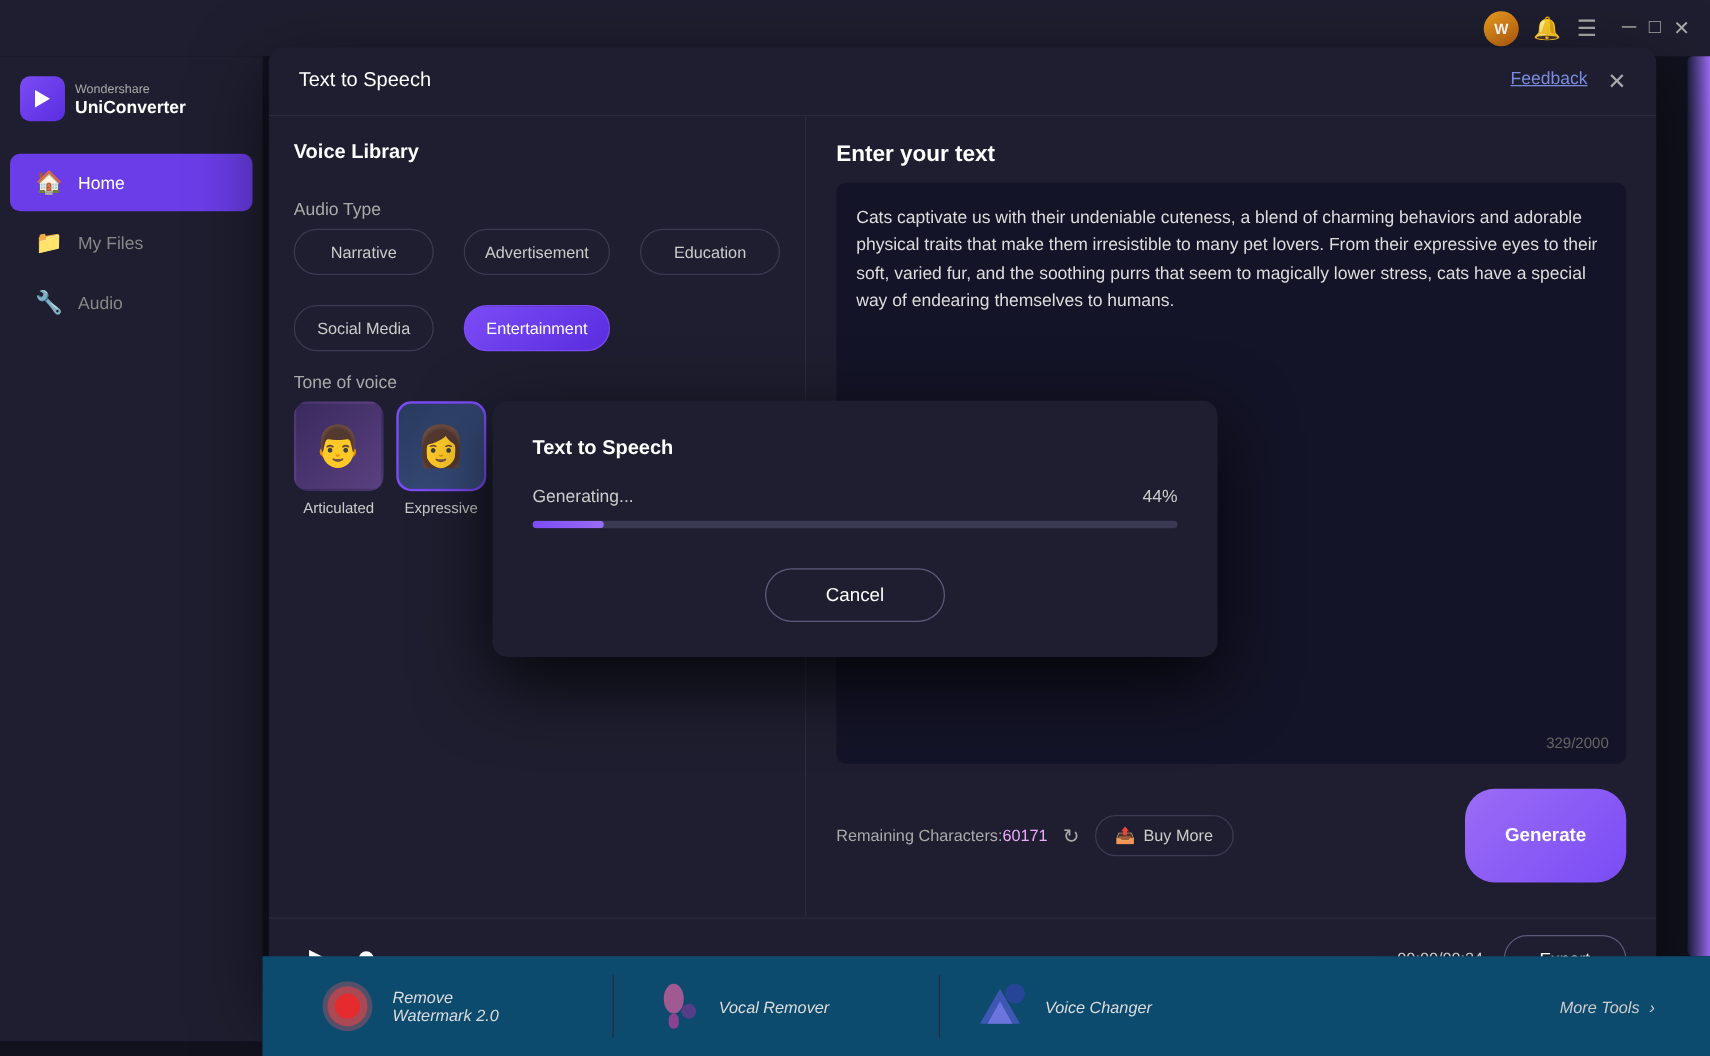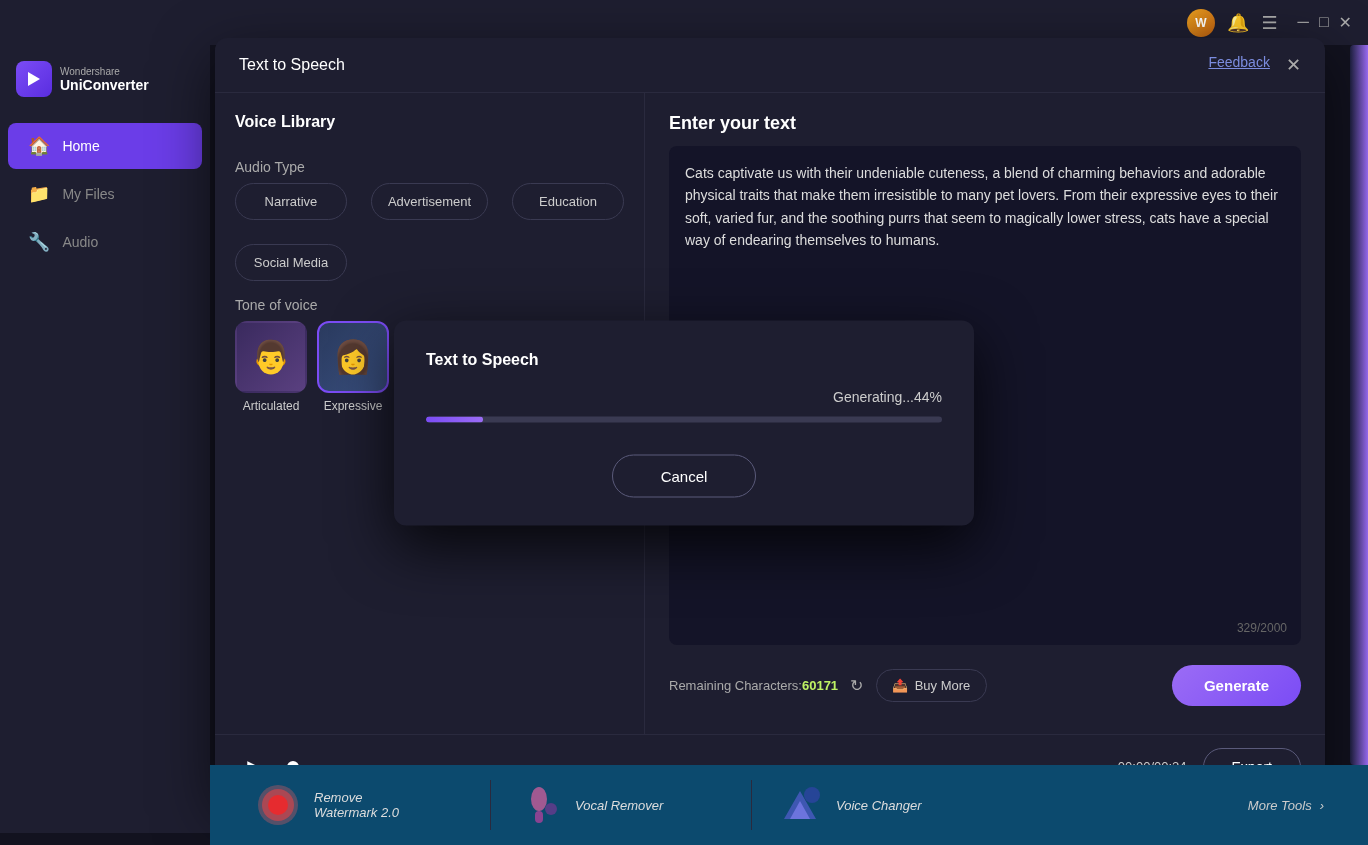--- a/index.html
+++ b/index.html
@@ -341,22 +341,22 @@
       gap: 12px;
       padding: 8px 0;
     }
 
     .remaining-chars {
       font-size: 13px;
       color: #aaa;
     }
 
     .remaining-count {
-      font-weight: 700;
-      color: #bef264;
+      font-weight: 400;
+      color: #f0abfc;
     }
 
     .refresh-icon {
       color: #aaa; cursor: pointer; font-size: 16px;
     }
 
     .buy-more-btn {
       display: flex;
       align-items: center;
       gap: 6px;
@@ -364,21 +364,21 @@
       border: 1px solid #3a3a52;
       border-radius: 20px;
       background: transparent;
       color: #ccc;
       font-size: 13px;
       cursor: pointer;
     }
 
     .generate-btn {
       margin-left: auto;
-      padding: 12px 32px;
+      padding: 29px 32px;
       background: linear-gradient(135deg, #9b6cf5, #7b4cf5);
       border: none;
       border-radius: 24px;
       color: #fff;
       font-size: 15px;
       font-weight: 600;
       cursor: pointer;
     }
 
     
@@ -452,21 +452,21 @@
     .progress-dialog-title {
       font-size: 16px;
       color: #fff;
       font-weight: 600;
       margin-bottom: 20px;
     }
 
     .progress-row {
       display: flex;
       align-items: center;
-      justify-content: flex-end;
+      justify-content: space-between;
       margin-bottom: 12px;
     }
 
     .generating-text {
       font-size: 14px;
       color: #ccc;
     }
 
     .progress-percent {
       font-size: 14px;
@@ -578,20 +578,21 @@
     <div class="left-panel">
       <div class="section-title">Voice Library</div>
 
       <div class="audio-type-section">
         <div style="font-size:14px;color:#aaa;margin-bottom:8px;">Audio Type</div>
         <div class="audio-type-grid">
           <button class="audio-type-btn">Narrative</button>
           <button class="audio-type-btn">Advertisement</button>
           <button class="audio-type-btn">Education</button>
           <button class="audio-type-btn">Social Media</button>
+          <button class="audio-type-btn active">Entertainment</button>
         </div>
       </div>
 
       <div class="tone-section">
         <div style="font-size:14px;color:#aaa;margin-bottom:8px;">Tone of voice</div>
         <div class="tone-grid">
           <div class="tone-item">
             <div class="tone-avatar tone-avatar-1">
               <span style="font-size:32px;">👨</span>
             </div>

